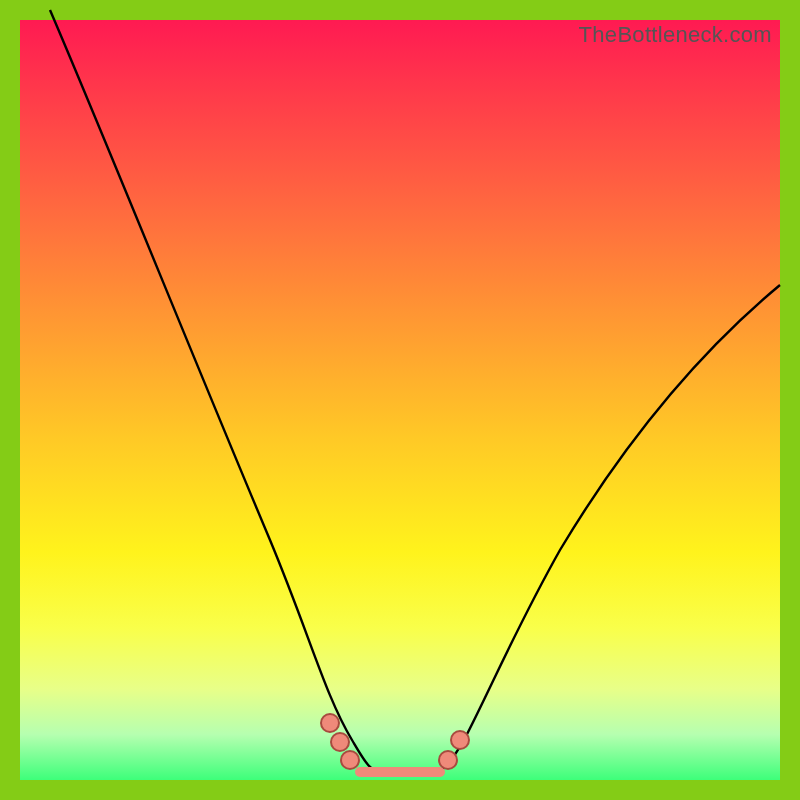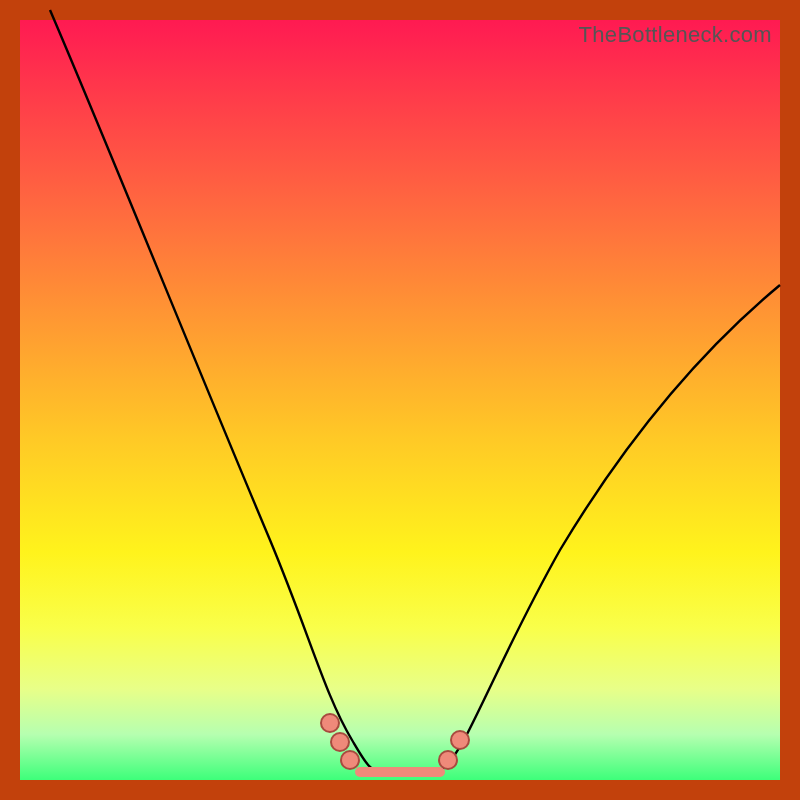--- a/index.html
+++ b/index.html
@@ -8,21 +8,21 @@
     width: 800px;
     height: 800px;
     background: #000;
     overflow: hidden;
     font-family: Arial, Helvetica, sans-serif;
   }
   .frame {
     position: relative;
     width: 800px;
     height: 800px;
-    background: #c2410c;
+    background: #84cc16;
   }
   .plot-area {
     position: absolute;
     left: 20px;
     top: 20px;
     width: 760px;
     height: 760px;
     
     background: linear-gradient(
       to bottom,

